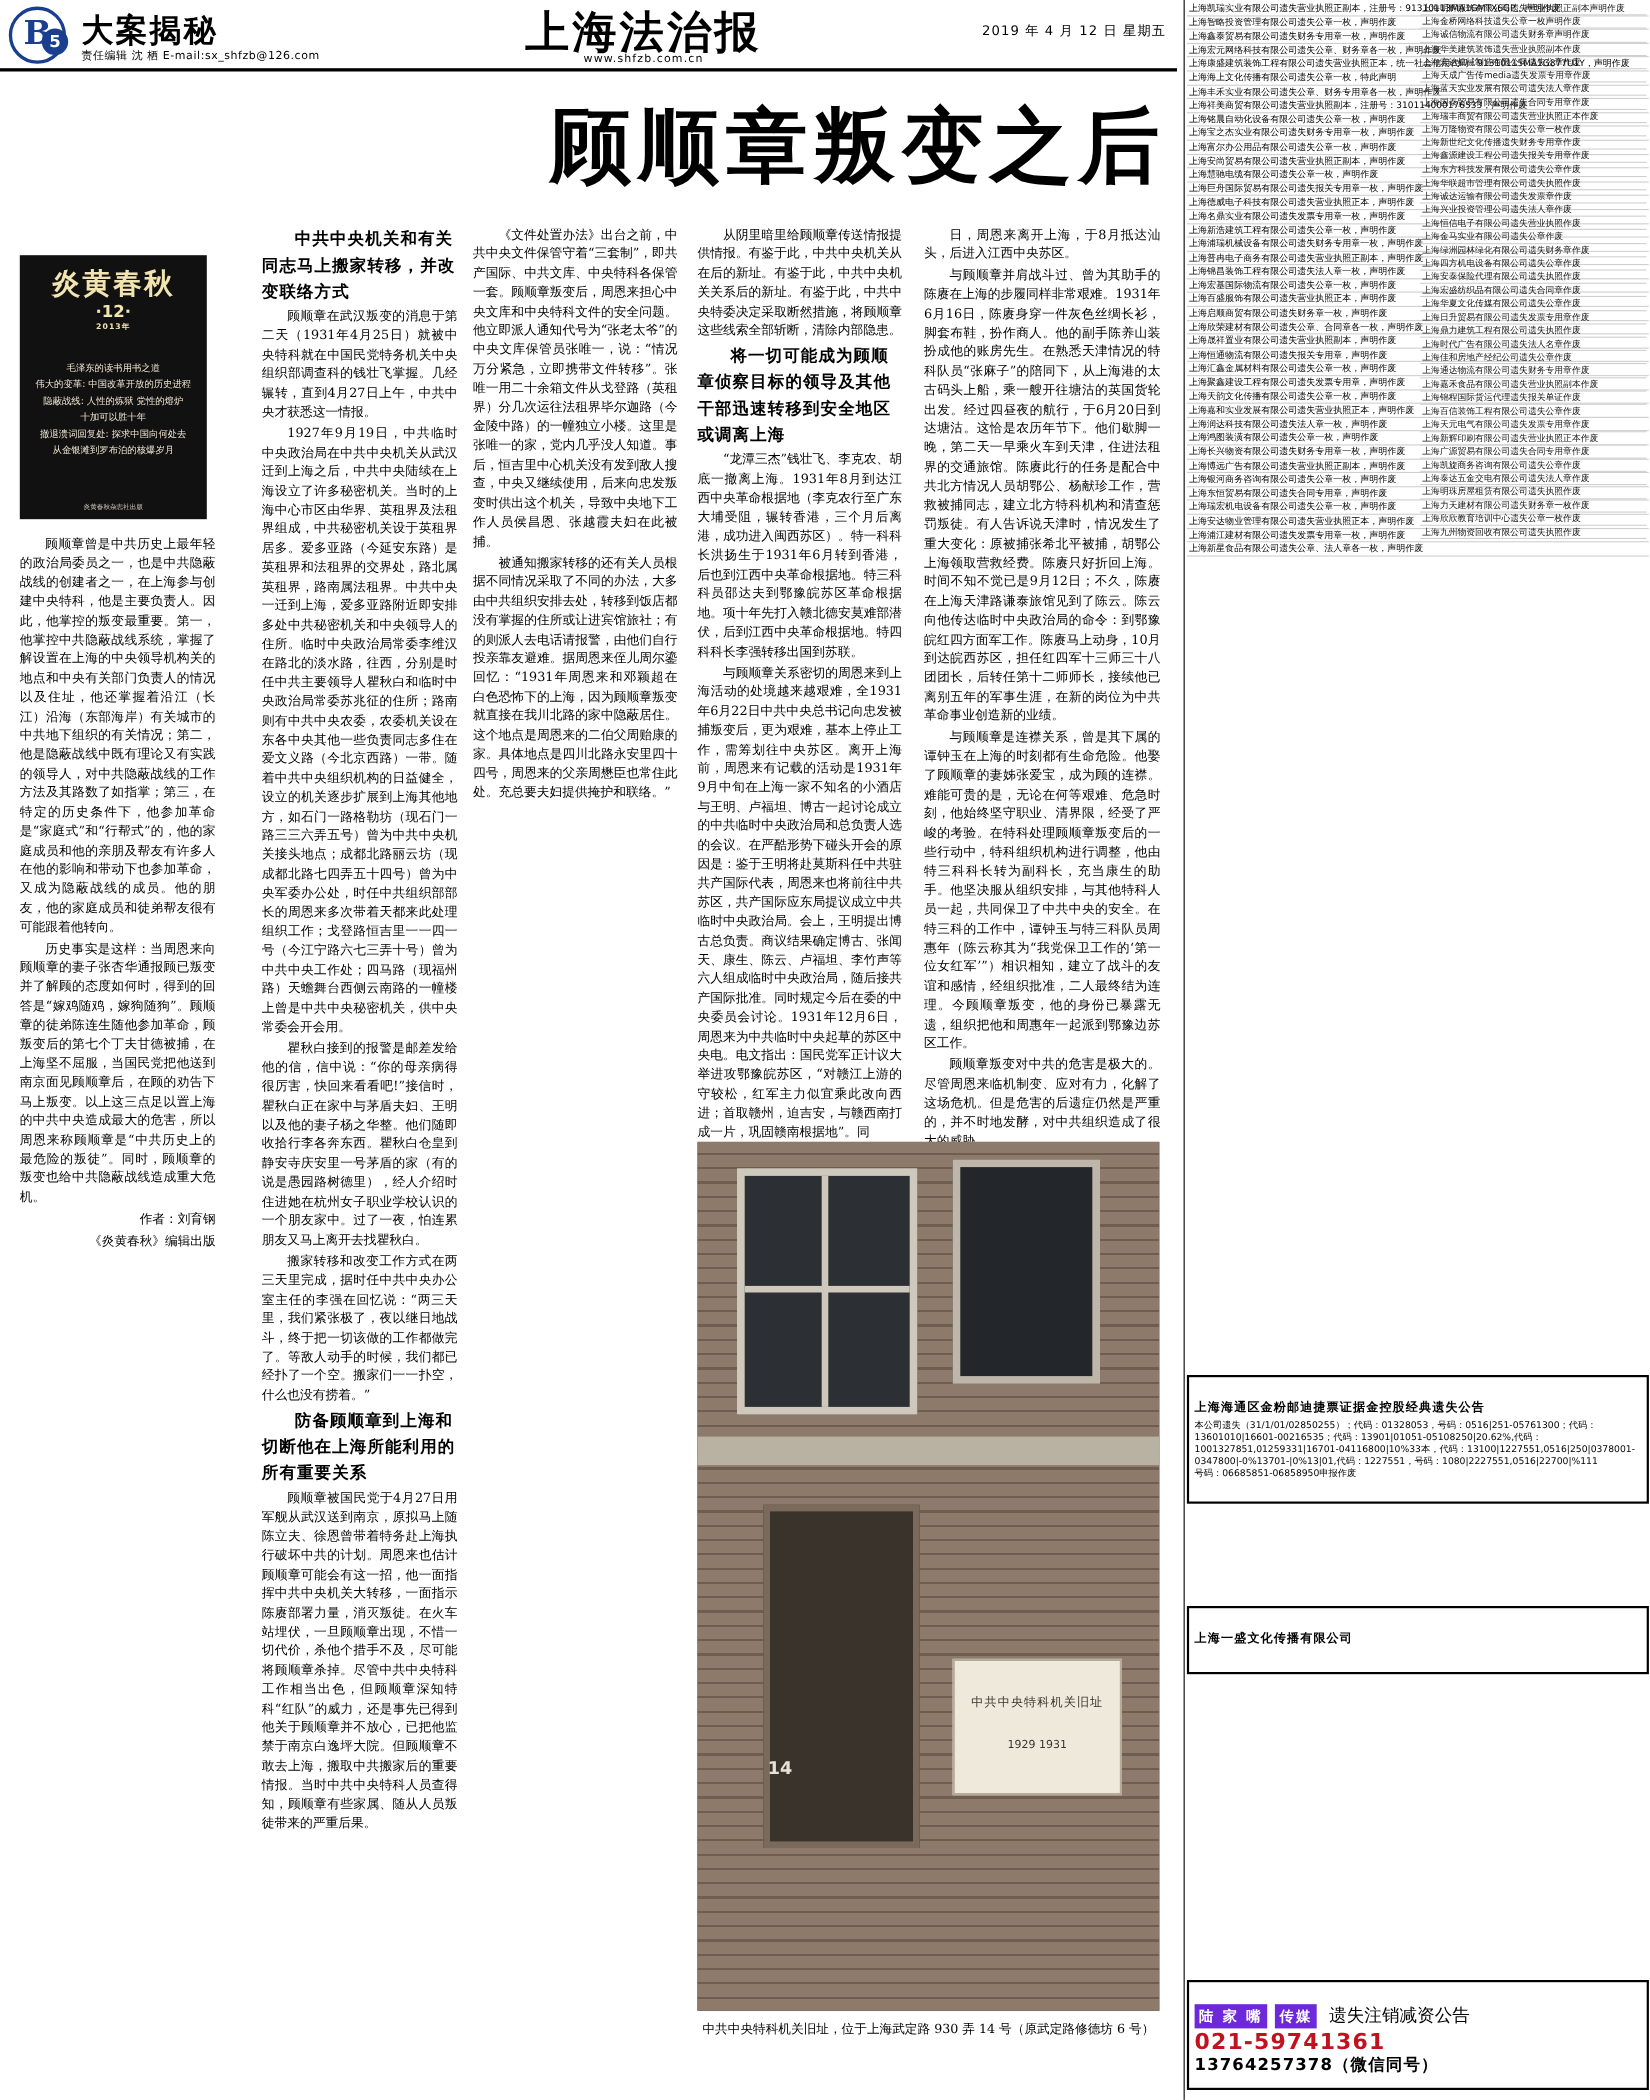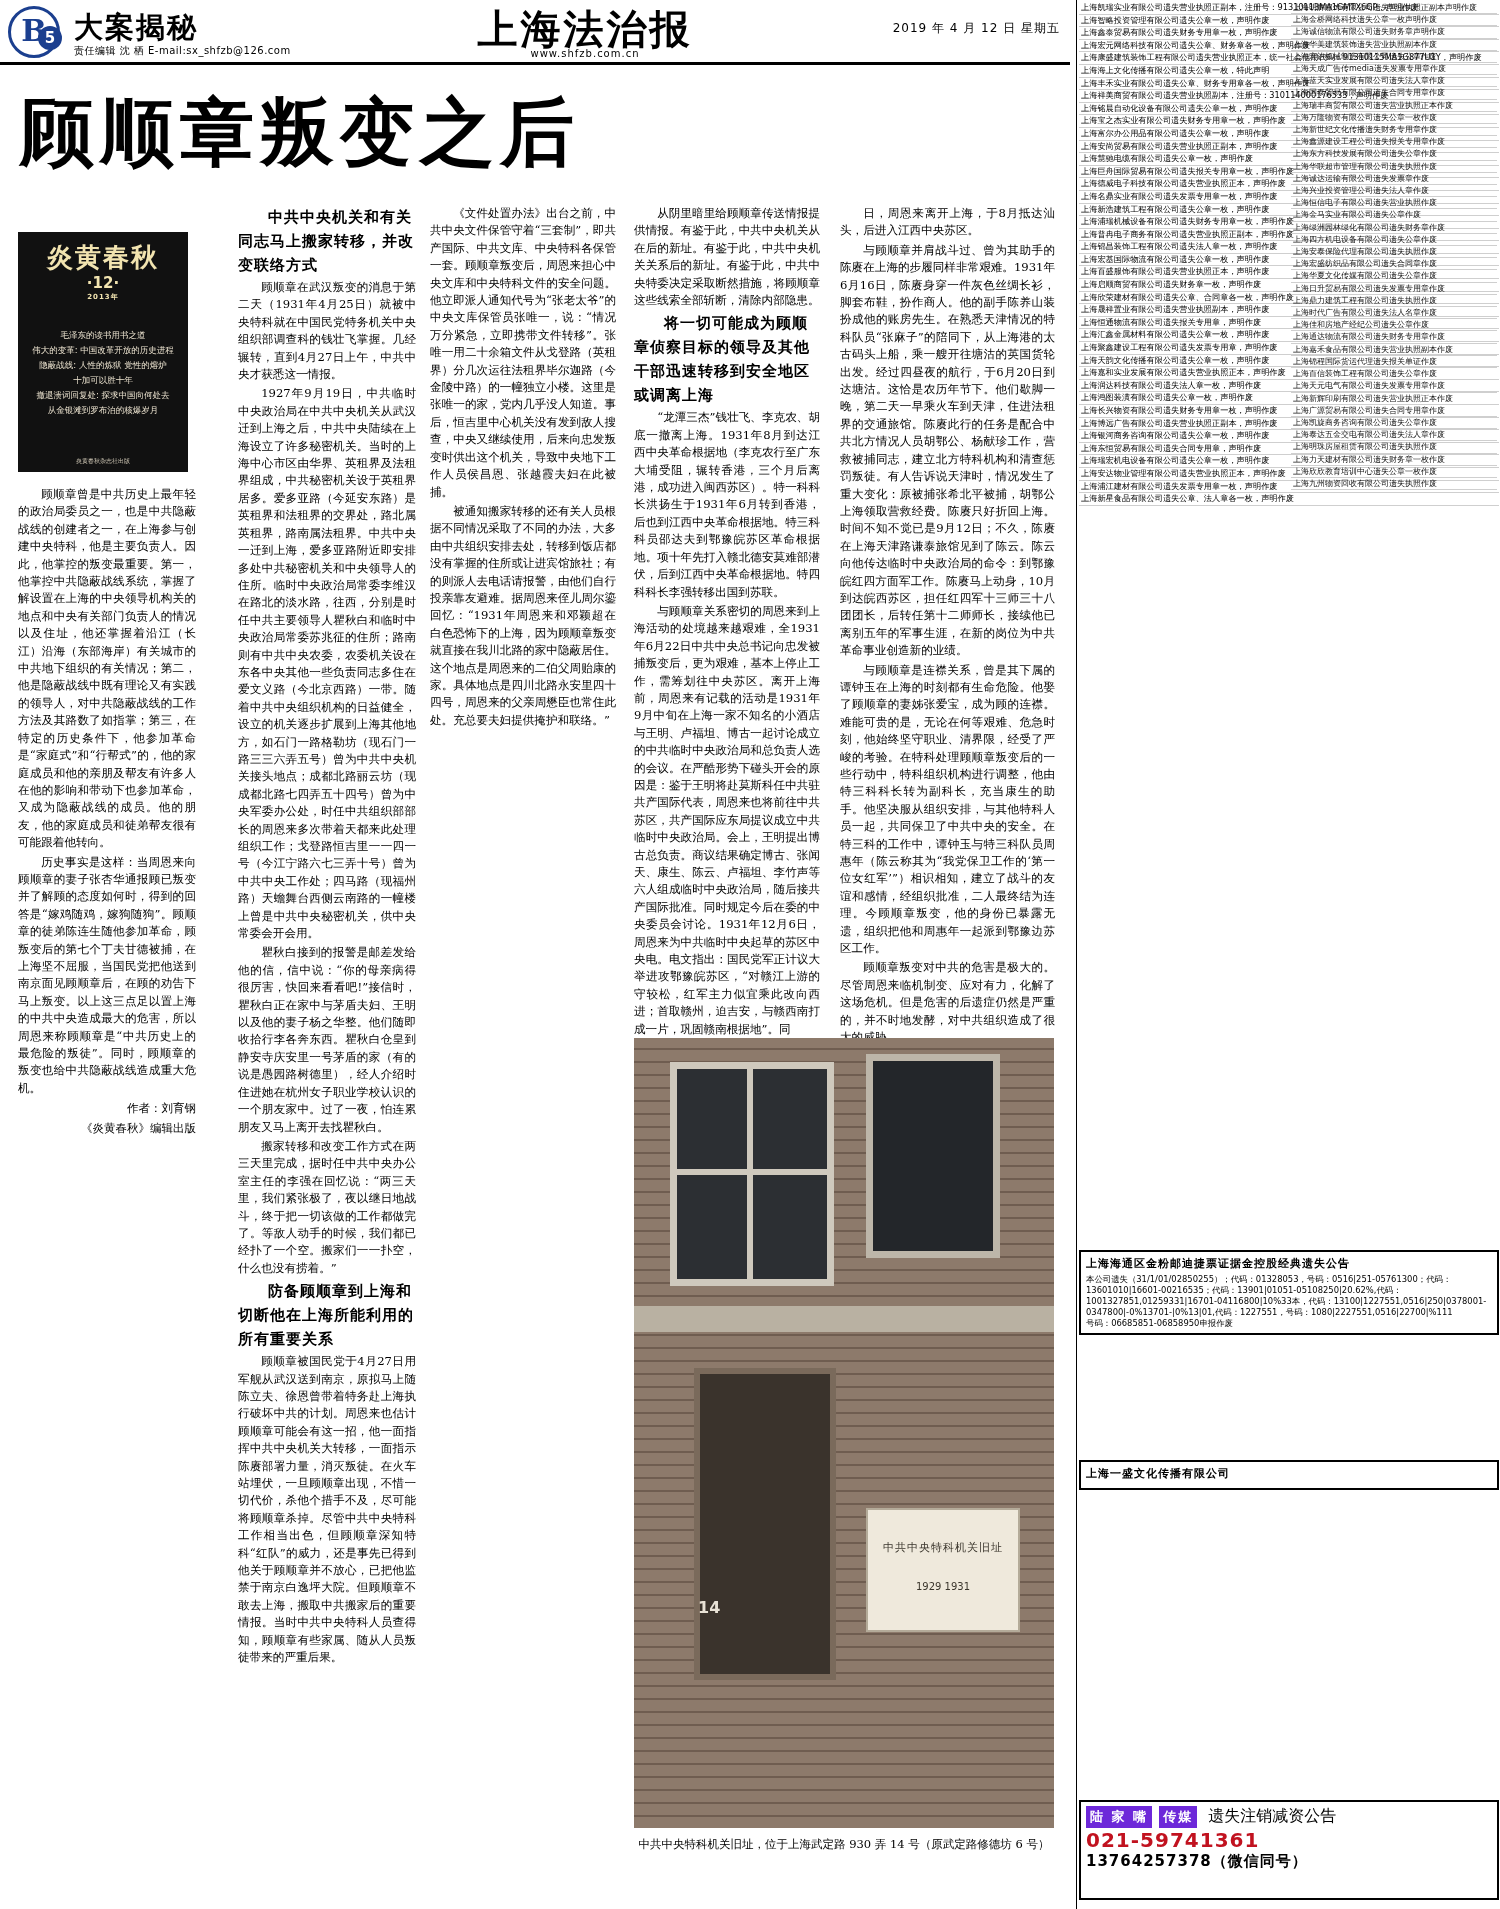--- a/index.html
+++ b/index.html
@@ -10,21 +10,21 @@
   .masthead{position:absolute;left:0;top:0;width:1070px;height:62px;border-bottom:3px solid #000;}
   .logo-b{position:absolute;left:8px;top:6px;width:46px;height:46px;border:3px solid #1b3f8f;border-radius:50%;color:#1b3f8f;font-weight:bold;font-size:30px;text-align:center;line-height:44px;font-family:"DejaVu Serif","Liberation Serif",serif;}
   .logo-num{position:absolute;left:38px;top:26px;width:24px;height:24px;background:#1b3f8f;color:#fff;border-radius:50%;font-size:15px;text-align:center;line-height:24px;font-weight:bold;}
   .section-title{position:absolute;left:74px;top:8px;font-size:29px;font-weight:bold;letter-spacing:2px;font-family:"DejaVu Serif","Liberation Serif",serif;}
   .editor-line{position:absolute;left:74px;top:44px;font-size:10px;color:#000;letter-spacing:.5px;}
   .paper-name{position:absolute;left:430px;top:2px;width:310px;text-align:center;font-size:40px;font-weight:bold;font-family:"DejaVu Serif","Liberation Serif",serif;letter-spacing:3px;}
   .paper-url{position:absolute;left:430px;top:48px;width:310px;text-align:center;font-size:10px;letter-spacing:1px;}
   .date-line{position:absolute;right:10px;top:20px;font-size:12px;letter-spacing:1px;}
 
   
-  .headline{position:absolute;left:20px;top:84px;width:1040px;text-align:left;font-size:74px;font-weight:bold;letter-spacing:6px;font-family:"DejaVu Serif","Liberation Serif",serif;}
+  .headline{position:absolute;left:20px;top:84px;width:1040px;text-align:right;font-size:74px;font-weight:bold;letter-spacing:6px;font-family:"DejaVu Serif","Liberation Serif",serif;}
 
   
   .cover{position:absolute;left:18px;top:232px;width:170px;height:240px;background:#111;color:#fff;overflow:hidden;}
   .cover-title{position:absolute;left:0;top:8px;width:170px;text-align:center;font-size:26px;font-weight:bold;color:#f2e4b0;font-family:"DejaVu Serif","Liberation Serif",serif;letter-spacing:2px;}
   .cover-issue{position:absolute;left:0;top:42px;width:170px;text-align:center;font-size:15px;color:#f2e4b0;font-weight:bold;}
   .cover-issue small{display:block;font-size:7px;letter-spacing:1px;}
   .cover-lines{position:absolute;left:6px;top:96px;width:158px;}
   .cover-lines div{font-size:8.5px;line-height:15px;text-align:center;color:#efe6d2;}
   .cover-foot{position:absolute;left:0;bottom:6px;width:170px;text-align:center;font-size:6px;color:#cfc7b5;}
 
@@ -56,21 +56,21 @@
   .ph-plaque .t1{margin-top:30px;font-size:11px;letter-spacing:1px;}
   .ph-plaque .t2{margin-top:26px;font-size:10px;}
   .caption{position:absolute;left:634px;top:1836px;width:420px;font-size:11.5px;line-height:17px;text-align:center;font-family:"DejaVu Serif","Liberation Serif",serif;}
 
   
   .rail{position:absolute;left:1076px;top:0;width:424px;height:1909px;border-left:1px solid #000;background:#fff;}
   .ads{position:absolute;left:2px;top:2px;width:420px;height:1240px;overflow:hidden;}
   .ad-row{font-size:8.2px;line-height:9.6px;border-bottom:1px solid #cfcfcf;padding:1px 2px;letter-spacing:0;font-family:"DejaVu Sans","Liberation Sans",sans-serif;}
   .rail-col2{position:absolute;left:214px;top:2px;width:206px;height:1240px;overflow:hidden;}
   .vtext{font-size:8px;line-height:9.2px;color:#111;word-break:break-all;}
-  .ad-box{position:absolute;left:2px;width:420px;border:2px solid #000;padding:4px 5px;box-sizing:border-box;}
+  .ad-box{position:absolute;left:2px;width:420px;border:2px solid #000;padding:20px 5px;box-sizing:border-box;}
   .ad-box h4{margin:0 0 3px 0;font-size:11px;letter-spacing:1px;}
   .ad-box p{margin:0;font-size:8.4px;line-height:11px;}
   .ad-phone{font-size:20px;font-weight:bold;letter-spacing:1px;}
   .ad-red{color:#c1121f;}
   .ad-black-bar{background:#6d28d9;color:#fff;padding:2px 4px;font-size:13px;font-weight:bold;letter-spacing:2px;display:inline-block;}
 </style>
 </head>
 <body>
 
 <div class="page">

